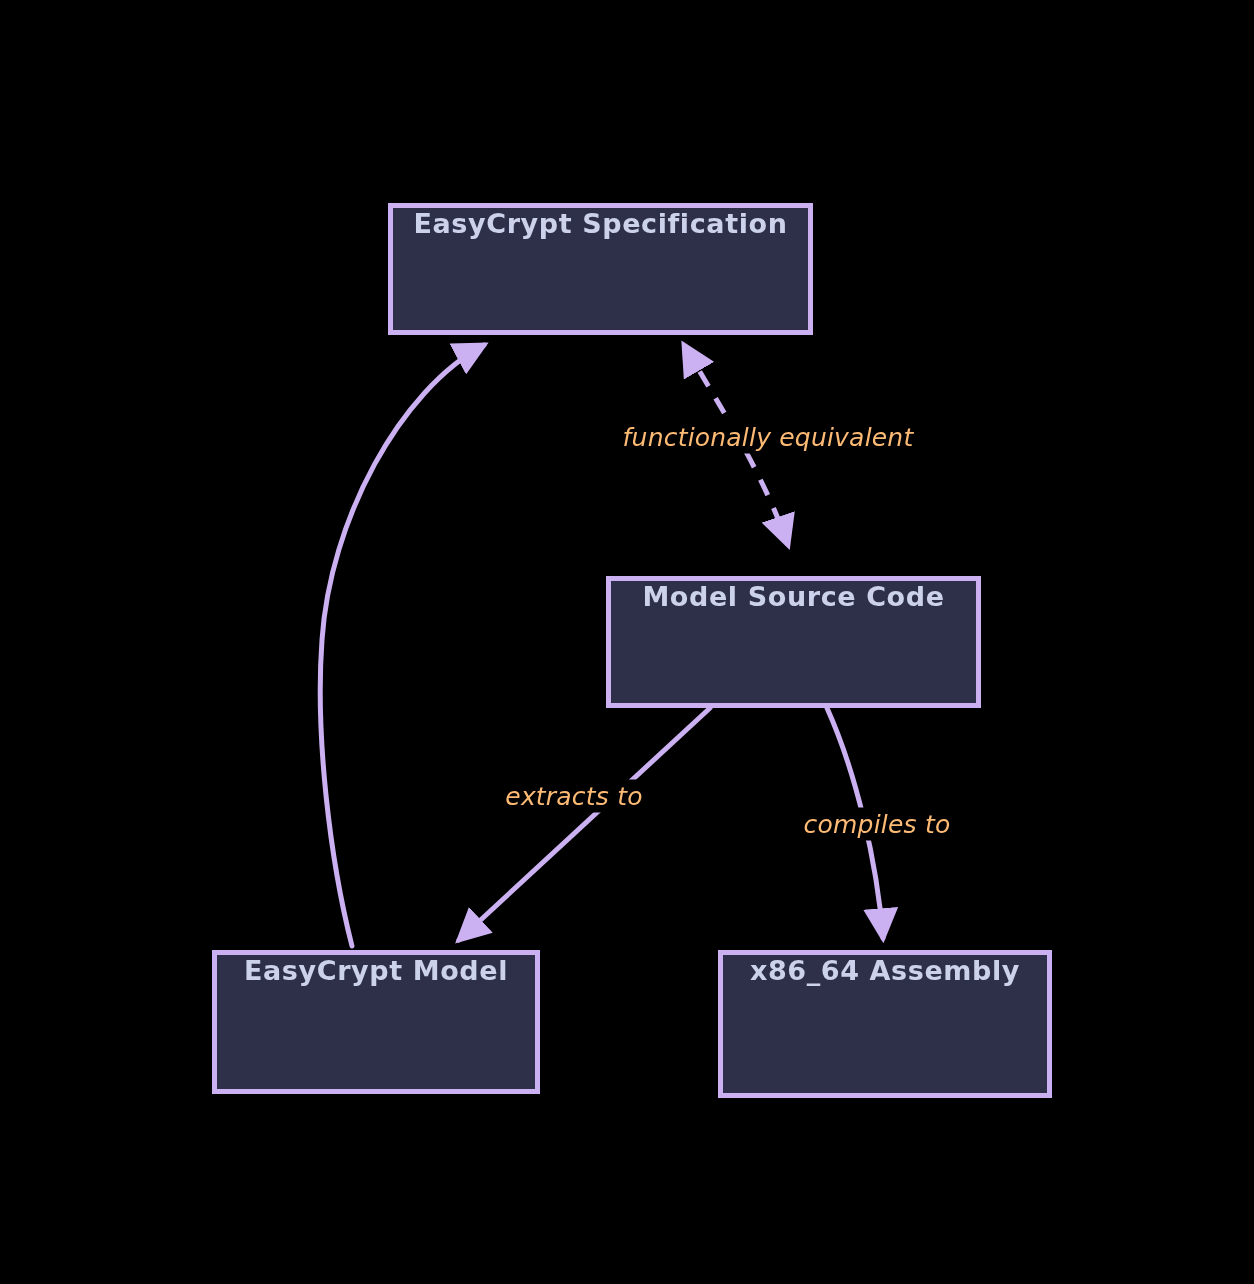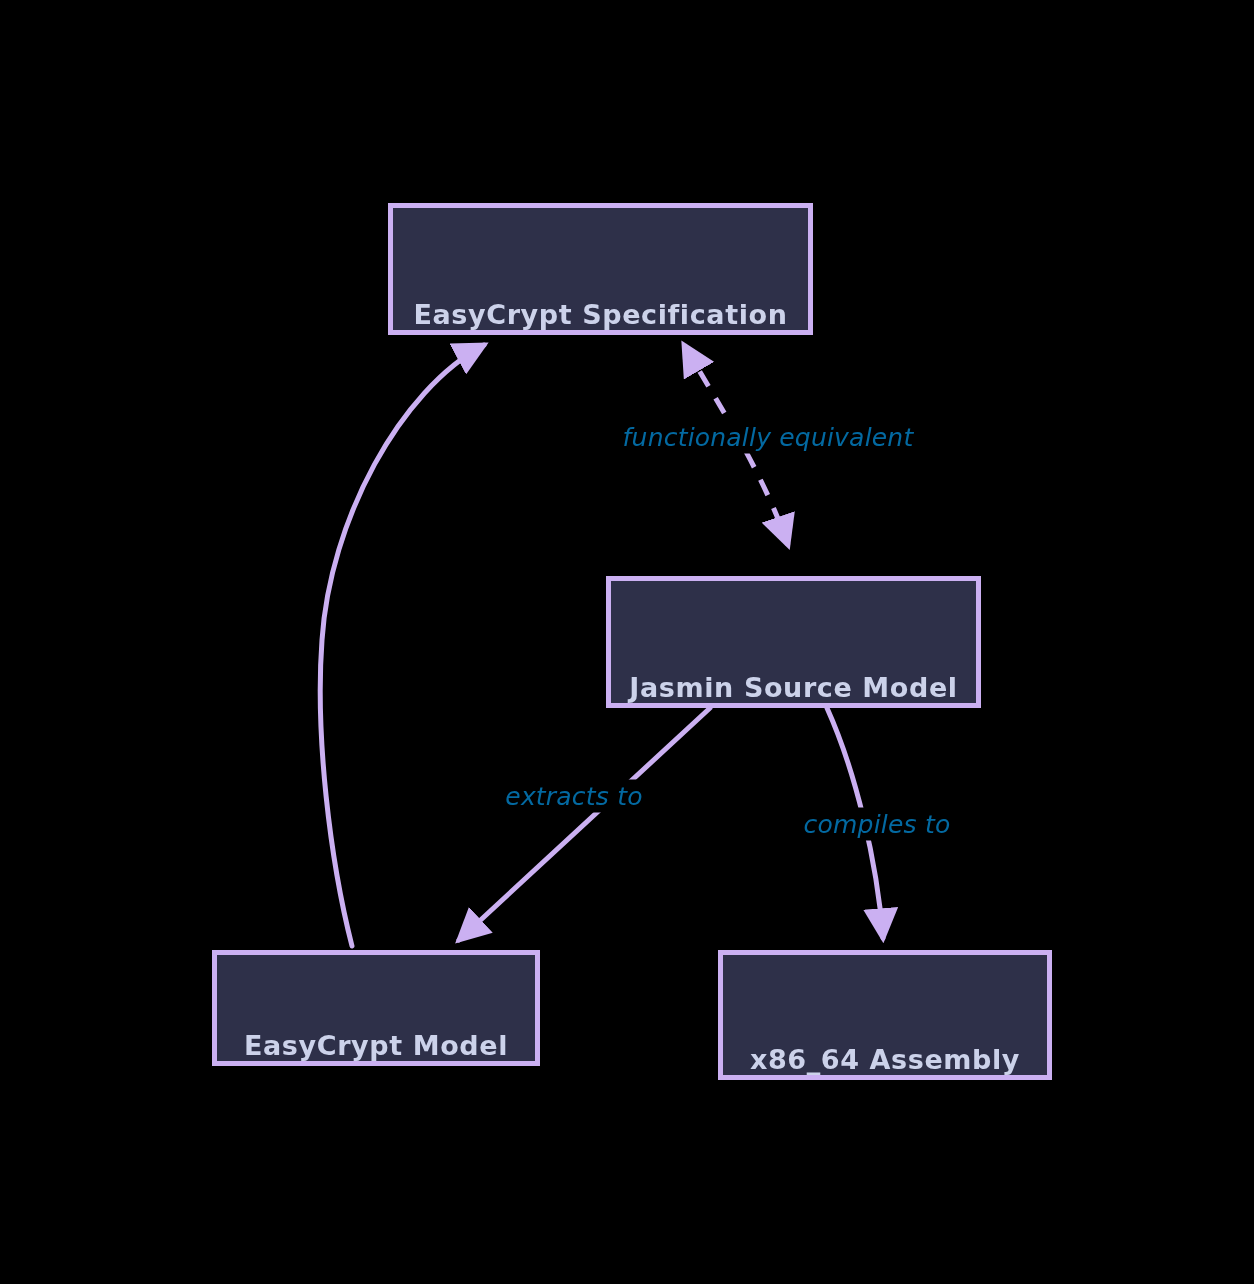--- a/index.html
+++ b/index.html
@@ -25,48 +25,48 @@
     top: 0;
     width: 1254px;
     height: 1284px;
   }
   .node {
     position: absolute;
     box-sizing: border-box;
     background: #2e3049;
     border: 5px solid #cbb0f2;
     display: flex;
-    align-items: flex-end;
+    align-items: flex-start;
     justify-content: center;
   }
   .node-label {
     color: #ccd2ea;
     font-family: "DejaVu Sans", sans-serif;
     font-weight: bold;
     font-size: 27px;
     letter-spacing: 0.6px;
     white-space: nowrap;
     text-align: center;
   }
   .edge-label {
     position: absolute;
-    color: #0369a1;
+    color: #fdba74;
     background: #000000;
     font-family: "DejaVu Sans", sans-serif;
     font-style: italic;
     font-size: 25px;
     white-space: nowrap;
     padding: 2px 6px;
     transform: translate(-50%, -50%);
     letter-spacing: 0.2px;
   }
   #node-easycrypt-specification { left: 388px;  top: 203px;  width: 425px; height: 132px; }
   #node-jasmin-source-code      { left: 606px;  top: 576px;  width: 375px; height: 132px; }
-  #node-easycrypt-model         { left: 212px;  top: 950px;  width: 328px; height: 116px; }
-  #node-x86-64-assembly         { left: 718px;  top: 950px;  width: 334px; height: 130px; }
+  #node-easycrypt-model         { left: 212px;  top: 950px;  width: 328px; height: 144px; }
+  #node-x86-64-assembly         { left: 718px;  top: 950px;  width: 334px; height: 148px; }
   #label-equivalence-proof      { left: 322px;  top: 602px; }
   #label-functionally-equivalent{ left: 768px;  top: 437px; }
   #label-extracts-to            { left: 574px;  top: 796px; }
   #label-compiles-to            { left: 877px;  top: 824px; text-align: right; }
 </style>
 </head>
 <body>
 
 <div id="diagram-root">
 
@@ -87,21 +87,21 @@
     <path d="M 710 708 L 459 940" fill="none" stroke="#cbb0f2" stroke-width="5" stroke-linecap="round" marker-end="url(#arrowhead)"></path>
 
     <path d="M 827 708 C 855 770 877 860 883 938" fill="none" stroke="#cbb0f2" stroke-width="5" stroke-linecap="round" marker-end="url(#arrowhead)"></path>
   </svg>
 
   <div class="node" id="node-easycrypt-specification">
     <span class="node-label">EasyCrypt Specification</span>
   </div>
 
   <div class="node" id="node-jasmin-source-code">
-    <span class="node-label">Jasmin Source Model</span>
+    <span class="node-label">Model Source Code</span>
   </div>
 
   <div class="node" id="node-easycrypt-model">
     <span class="node-label">EasyCrypt Model</span>
   </div>
 
   <div class="node" id="node-x86-64-assembly">
     <span class="node-label">x86_64 Assembly</span>
   </div>
 

